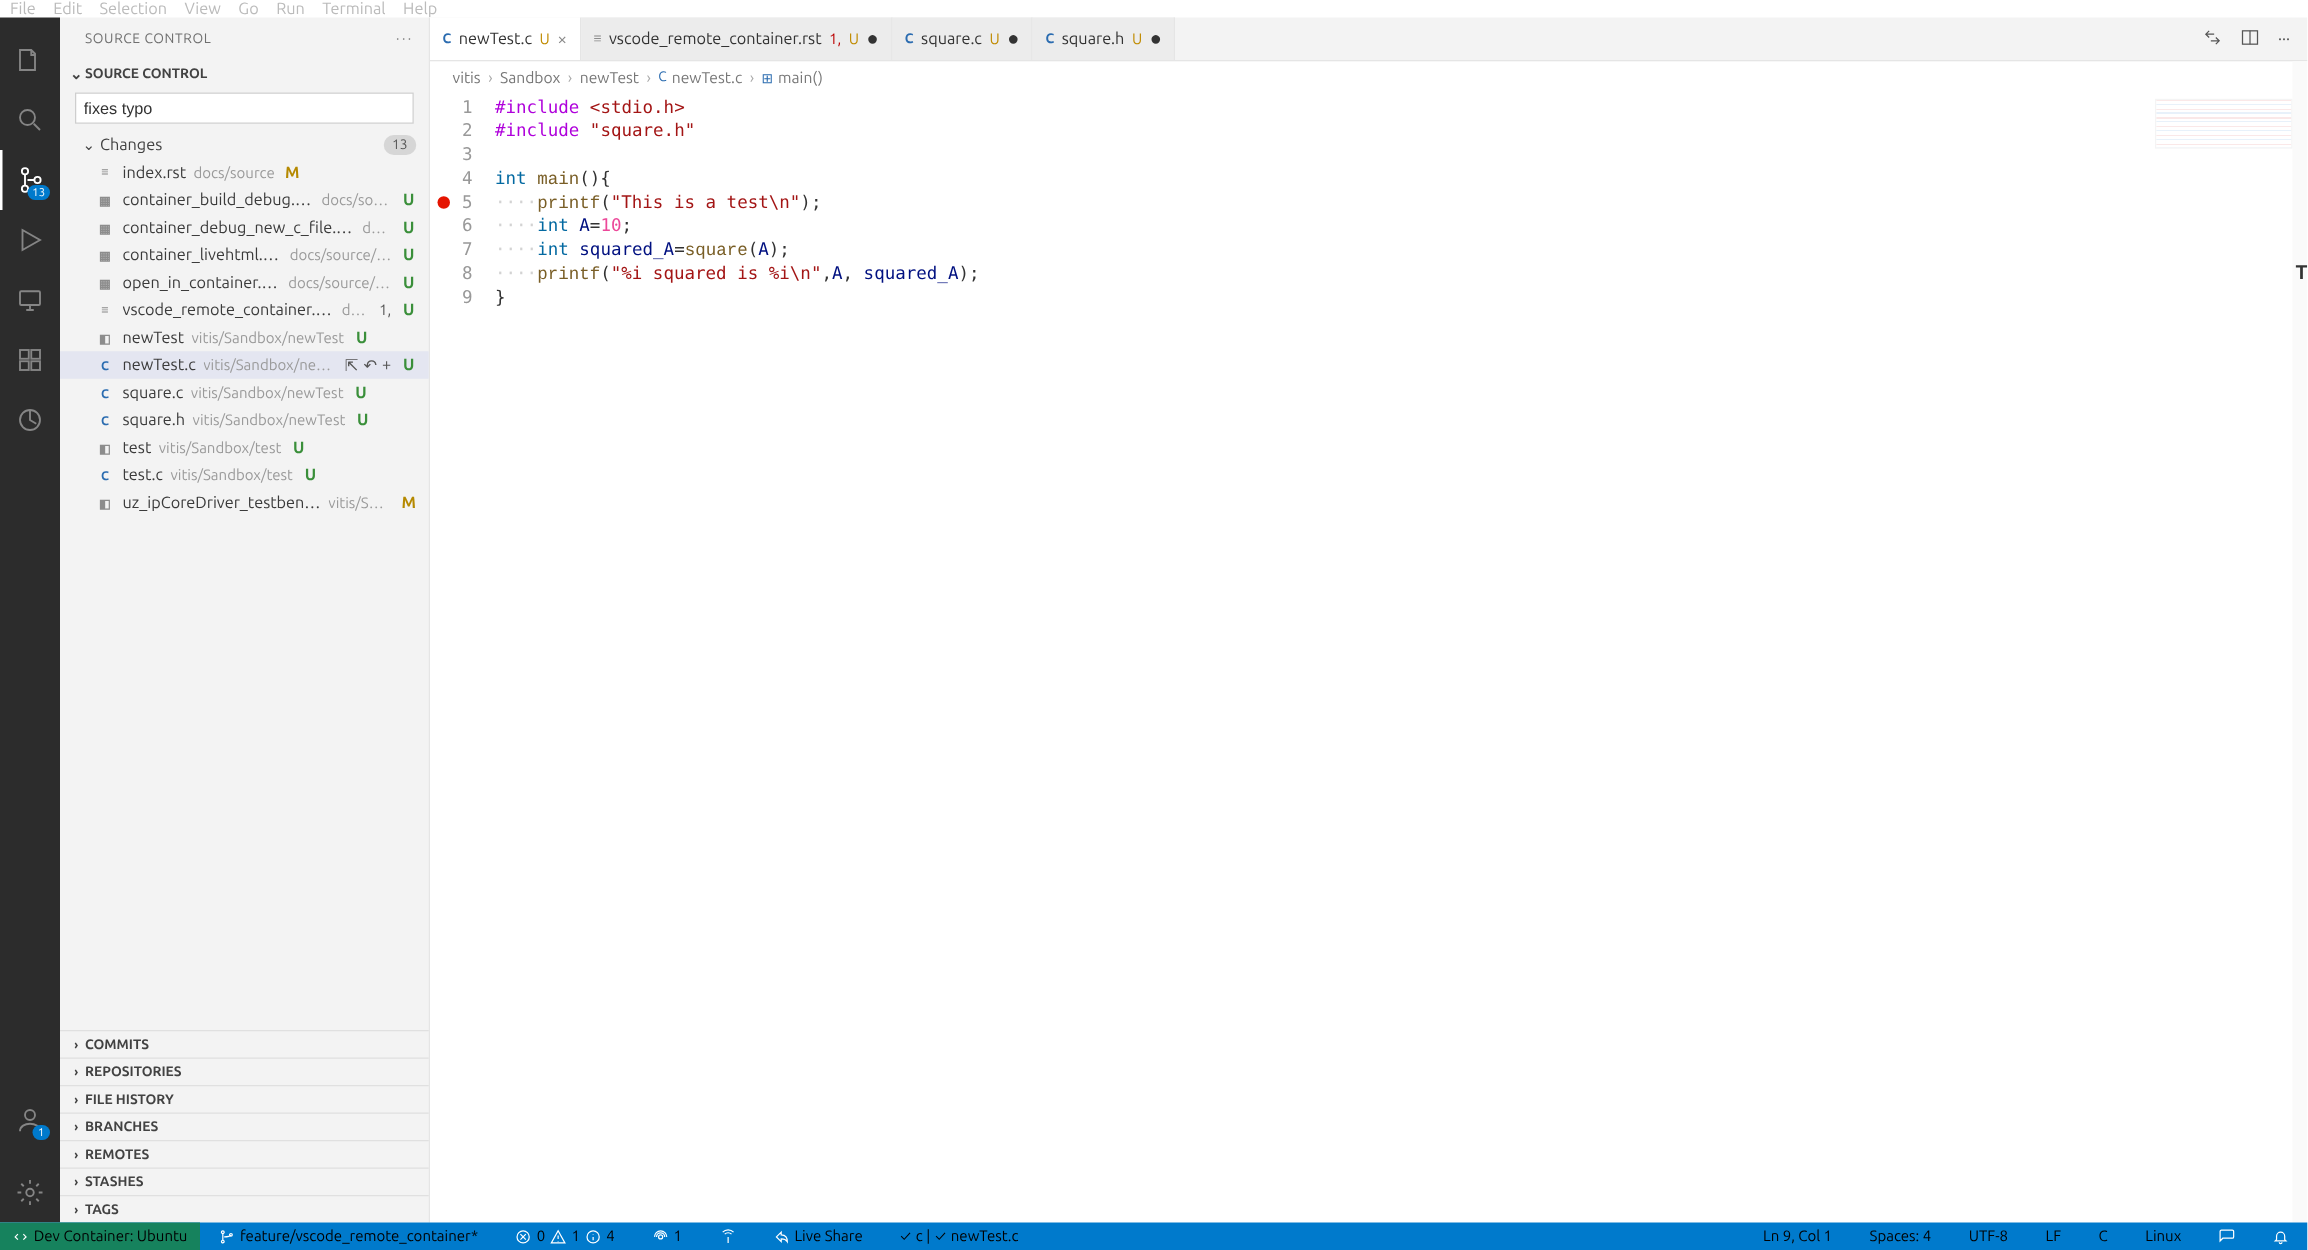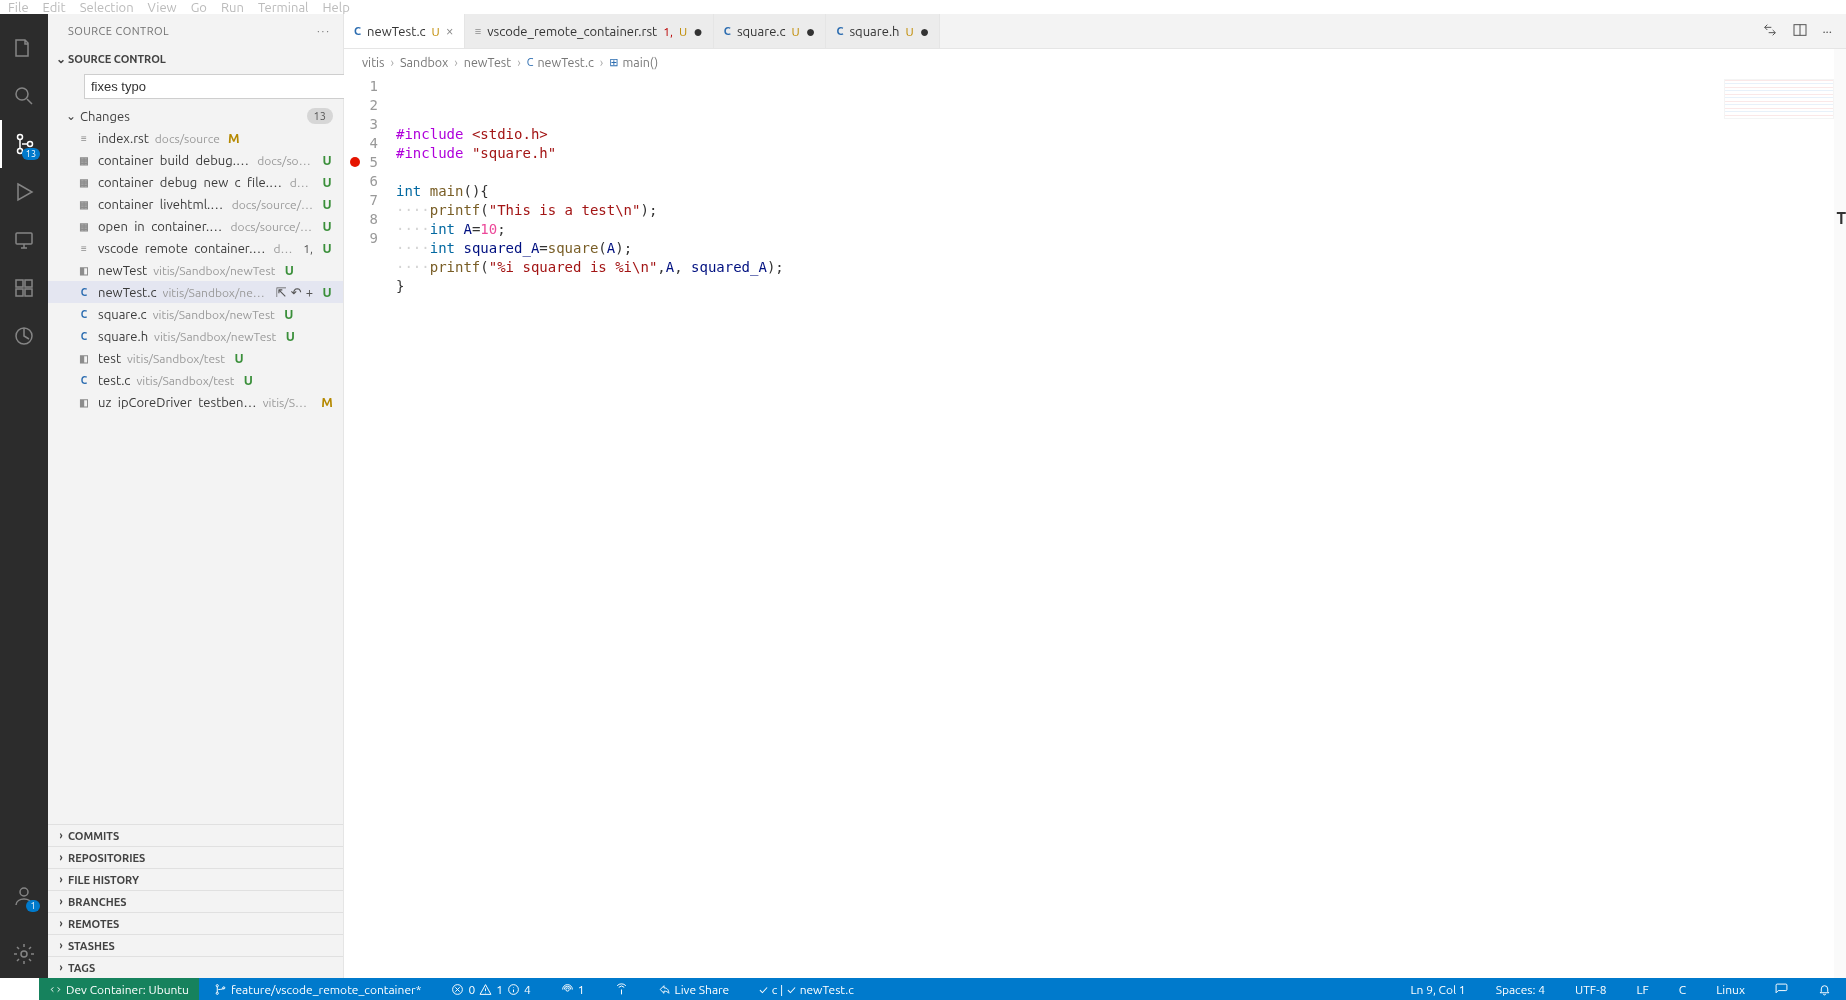--- a/index.html
+++ b/index.html
@@ -18,21 +18,21 @@
 .activitybar .ab-badge { position: absolute; bottom: 8px; right: 8px; background: #007acc; color: #fff; font-size: 9px; border-radius: 8px; padding: 1px 4px; min-width: 14px; text-align: center; }
 .activitybar .ab-bottom { margin-top: auto; margin-bottom: 10px; }
 
 
 .sidebar { position: absolute; left: 48px; top: 14px; bottom: 22px; width: 296px; background: #f3f3f3; display: flex; flex-direction: column; border-right: 1px solid #e5e5e5; }
 .sidebar-title { height: 34px; display: flex; align-items: center; justify-content: space-between; padding: 0 12px 0 20px; font-size: 11px; color: #6f6f6f; letter-spacing: 0.5px; }
 .sidebar-title .dots { letter-spacing: 2px; }
 .section-hdr { height: 22px; display: flex; align-items: center; padding: 0 6px; font-size: 11px; font-weight: 700; color: #424242; cursor: pointer; }
 .section-hdr .chev { width: 14px; text-align: center; font-size: 12px; color: #424242; }
 .msg-input { margin: 4px 12px 6px 12px; }
-.msg-input input { width: 100%; border: 1px solid #cecece; background: #fff; padding: 4px 6px; font-size: 13px; color: #333; outline: none; margin-left: 24px; }
+.msg-input input { width: 100%; border: 1px solid #cecece; background: #fff; padding: 4px 6px; font-size: 13px; color: #333; outline: none; }
 .changes-hdr { height: 22px; display: flex; align-items: center; padding: 0 10px 0 18px; font-size: 13px; color: #424242; cursor: pointer; }
 .changes-hdr .chev { width: 14px; font-size: 12px; }
 .changes-hdr .count { margin-left: auto; background: #d6d6d6; color: #555; border-radius: 10px; padding: 0 7px; font-size: 11px; line-height: 16px; }
 .change-list { flex: 0 0 auto; }
 .change-row { height: 22px; display: flex; align-items: center; padding: 0 8px 0 28px; font-size: 13px; color: #3b3b3b; cursor: pointer; gap: 6px; }
 .change-row:hover, .change-row.sel { background: #e4e6f1; }
 .change-row .ficon { width: 16px; height: 16px; display: inline-flex; align-items: center; justify-content: center; font-size: 10px; font-weight: 700; border-radius: 2px; flex-shrink: 0; }
 .ficon.c { color: #2b6cb0; }
 .ficon.rst { color: #8c8c8c; }
 .ficon.gif { color: #8c8c8c; }
@@ -66,38 +66,38 @@
 
 .breadcrumb { height: 26px; display: flex; align-items: center; padding: 0 18px; font-size: 12.5px; color: #777; gap: 6px; }
 .breadcrumb .sep { color: #aaa; }
 .breadcrumb .bi { display: flex; align-items: center; gap: 4px; }
 .breadcrumb .bi .ic { font-size: 11px; }
 
 .code { flex: 1; display: flex; font-family: "Menlo","Consolas",monospace; font-size: 14px; line-height: 19px; position: relative; }
 .gutter { width: 52px; text-align: right; color: #999; padding-right: 18px; padding-top: 2px; user-select: none; position: relative; }
 .gutter .ln { height: 19px; }
 .gutter .bp { position: absolute; left: 6px; width: 10px; height: 10px; background: #e51400; border-radius: 50%; }
-.codebody { flex: 1; padding-top: 2px; white-space: pre; margin-top: 48px; }
+.codebody { flex: 1; padding-top: 2px; white-space: pre; }
 .codebody .cl { height: 19px; }
 .tok-kw { color: #0369a1; }
 .tok-pre { color: #af00db; }
 .tok-inc { color: #a31515; }
 .tok-str { color: #a31515; }
 .tok-num { color: #ec4899; }
-.tok-fn { color: #795e26; }
+.tok-fn { color: #795e26; font-family: Liberation Mono, monospace; }
 .tok-id { color: #001080; }
 .tok-ws { color: #d3d3d3; }
 
 .minimap { position: absolute; right: 12px; top: 4px; width: 110px; height: 40px; border: 1px solid #eee; background: repeating-linear-gradient(#f8dada 0,#f8dada 1px,#fff 1px,#fff 3px,#dae8f8 3px,#dae8f8 4px,#fff 4px,#fff 7px); opacity: 0.6; }
 
 .rightstrip { position: absolute; right: 0; top: 35px; bottom: 0; width: 12px; background: #fafafa; }
 .rightstrip .T { position: absolute; top: 160px; right: 0; font-weight: 700; font-size: 16px; color: #333; }
 
 
-.statusbar { position: absolute; left: 0; right: 0; bottom: 0; height: 22px; background: #007acc; color: #ffffff; display: flex; align-items: center; font-size: 12px; margin-left: 39px; }
+.statusbar { position: absolute; left: 0; right: 0; bottom: 0; height: 22px; background: #007acc; color: #000000; display: flex; align-items: center; font-size: 12px; }
 .statusbar .sb-item { padding: 0 15px; display: flex; align-items: center; gap: 4px; height: 100%; cursor: pointer; }
 .statusbar .remote { background: #16825d; padding: 0 10px; }
 .statusbar .sb-right { margin-left: auto; display: flex; }
 .statusbar svg { width: 13px; height: 13px; stroke: #fff; fill: none; stroke-width: 1.8; }
 </style>
 </head>
 <body>
 
 <div class="menubar">
   <span>File</span>

